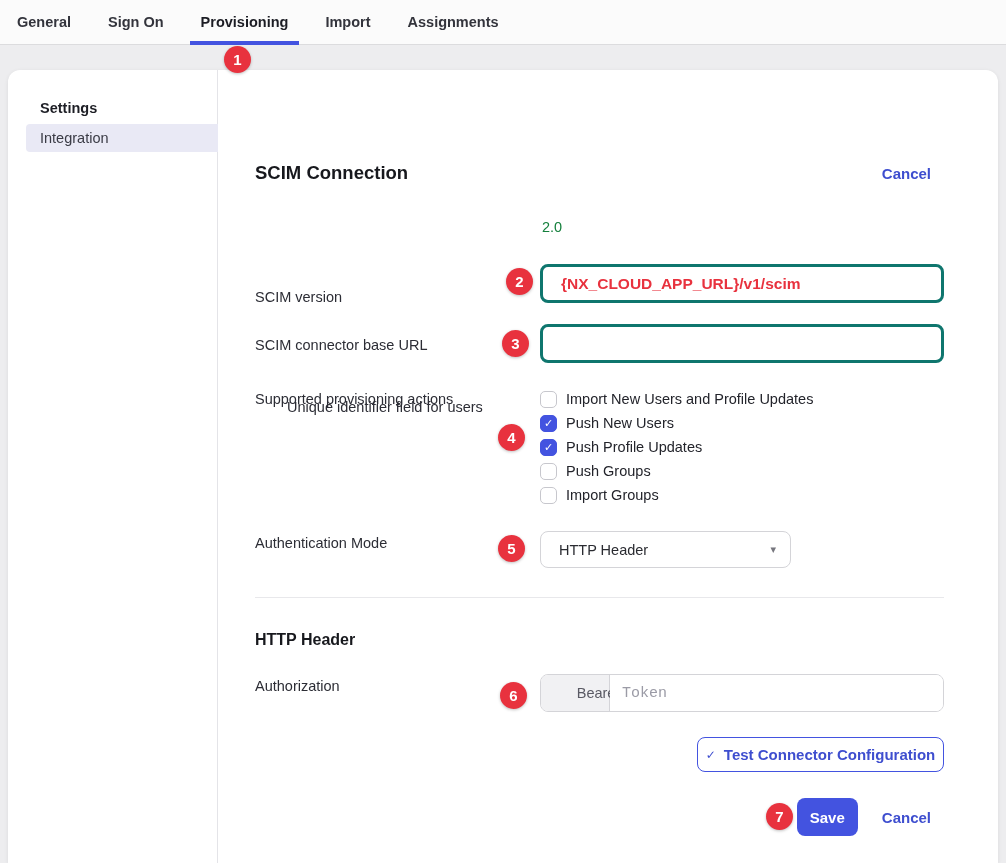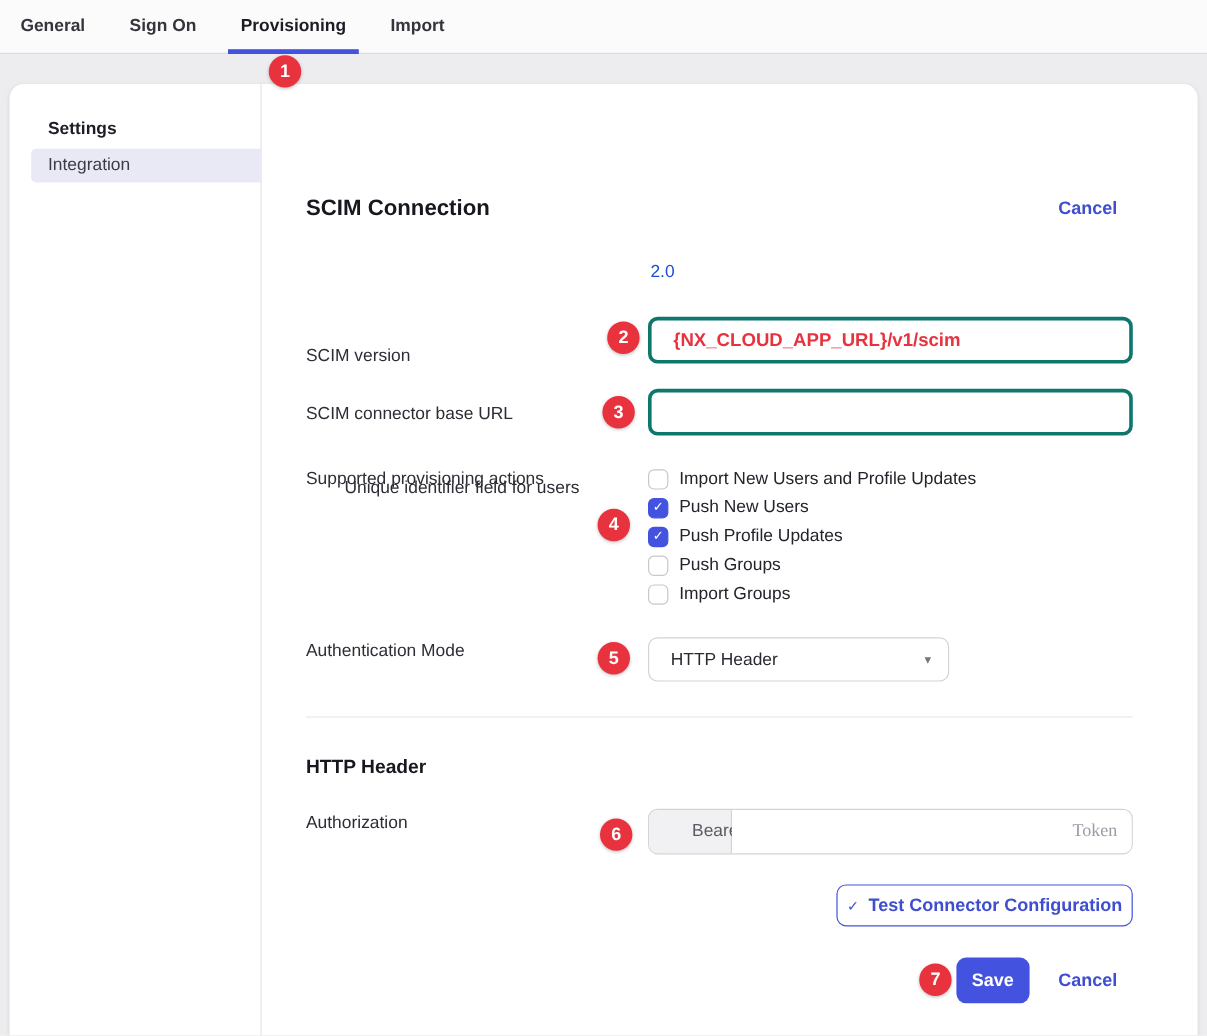--- a/index.html
+++ b/index.html
@@ -46,21 +46,21 @@
   .sidebar-item[data-active="true"] { background:#E9E9F5; }
 
   
   .label { position:absolute; font-size:14.5px; color:#2C2D35; line-height:16px; }
   .panel-title { position:absolute; left:247px; top:92px; font-size:18.5px;
     font-weight:700; color:#17181D; }
   .link { color:#3E4ECF; font-weight:600; font-size:15px; cursor:pointer;
     text-decoration:none; }
   .cancel-top { position:absolute; right:67px; top:95px; }
 
-  .value-text { position:absolute; left:534px; top:149px; font-size:14.5px; color:#1d4ed8; }
+  .value-text { position:absolute; left:534px; top:149px; font-size:14.5px; color:#15803d; }
 
   .text-input { position:absolute; left:532px; width:404px; height:39px;
     border:3px solid #0f766e; border-radius:8px; padding:0 18px; font-size:15px;
     color:#2C2D35; background:#fff; outline:none;
     font-family:"Liberation Sans","DejaVu Sans",sans-serif; }
   .input-url { top:194px; color:#E8323E; font-weight:700; font-size:15.5px; }
   .input-uid { top:254px; }
 
   .checkbox-list { position:absolute; left:532px; top:317px; }
   .checkbox-row { height:24px; display:flex; align-items:center; cursor:pointer; }
@@ -86,21 +86,21 @@
     font-weight:700; color:#17181D; }
 
   .input-group { position:absolute; left:532px; top:604px; width:404px; height:38px;
     border:1px solid #D4D4D8; border-radius:8px; display:flex; overflow:hidden;
     background:#fff; }
   .input-prefix { width:69px; background:#F1F1F3; border-right:1px solid #D4D4D8;
     display:flex; align-items:center; justify-content:center; font-size:14.5px;
     color:#5A5A64; flex:none;padding-left:47px; }
   .input-group input { flex:1; border:none; outline:none; padding:0 12px;
     font-size:15px; color:#2C2D35;
-    font-family:Liberation Serif, serif;text-align:right; }
+    font-family:Liberation Mono, monospace; }
   .input-group input::placeholder { color:#9B9BA6; }
 
   .test-btn { position:absolute; right:54px; top:667px; width:247px; height:35px;
     border:1px solid #4353E0; border-radius:8px; background:#fff; display:flex;
     align-items:center; justify-content:center; gap:8px; font-size:15px;
     font-weight:700; color:#3E4ECF; cursor:pointer;
     font-family:"Liberation Sans","DejaVu Sans",sans-serif; }
   .test-btn .check-icon { font-size:12px; font-weight:400; }
 
   .footer-row { position:absolute; right:67px; top:728px; height:38px;
@@ -110,20 +110,21 @@
     font-family:"Liberation Sans","DejaVu Sans",sans-serif; }
 </style>
 </head>
 <body>
 
 <nav class="tabbar">
   <div class="tab" data-active="false">General</div>
   <div class="tab" data-active="false">Sign On</div>
   <div class="tab" data-active="true">Provisioning</div>
   <div class="tab" data-active="false">Import</div>
+  <div class="tab" data-active="false">Assignments</div>
 </nav>
 
 <div class="badge b1">1</div>
 <div class="badge b2">2</div>
 <div class="badge b3">3</div>
 <div class="badge b4">4</div>
 <div class="badge b5">5</div>
 <div class="badge b6">6</div>
 <div class="badge b7">7</div>
 

